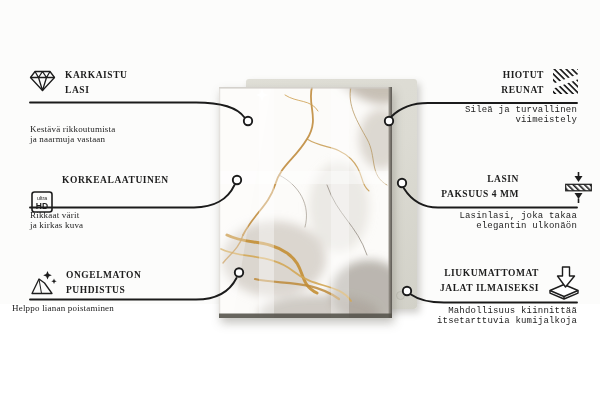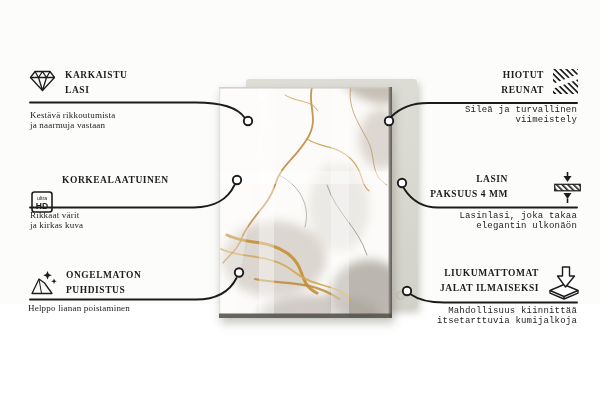--- a/index.html
+++ b/index.html
@@ -26,25 +26,25 @@
   .head{position:absolute;display:flex;align-items:flex-start;gap:9px;}
   .head.right{flex-direction:row-reverse;}
   .title{font-weight:bold;font-size:9.5px;line-height:14.5px;letter-spacing:.55px;white-space:nowrap;}
   .head.right .title{text-align:right;}
   .desc{position:absolute;font-size:9px;line-height:10px;letter-spacing:.2px;white-space:nowrap;}
   .desc.right{text-align:right;font-family:Liberation Mono, monospace;}
   .icon{flex:0 0 auto;}
   .icon svg{display:block;}
   .icon-ultrahd text{font-family:"Liberation Sans",sans-serif;}
 
-  .h-l1{left:29px;top:68px;}   .d-l1{left:30px;top:110px;}
+  .h-l1{left:29px;top:68px;}   .d-l1{left:30px;top:124px;}
   .h-l2{left:31px;top:173px;}  .d-l2{left:30px;top:210px;}
-  .h-l3{left:29px;top:268px;justify-content:flex-end;}  .d-l3{left:28px;top:303px;}
+  .h-l3{left:29px;top:268px;justify-content:flex-end;}  .d-l3{left:12px;top:303px;}
   .h-r1{right:22px;top:68px;justify-content:flex-end;}  .d-r1{right:23px;top:105px;}
-  .h-r2{right:19px;top:172px;gap:46px;} .d-r2{right:23px;top:211px;}
+  .h-r2{right:8px;top:172px;gap:46px;} .d-r2{right:23px;top:211px;}
   .h-r3{right:21px;top:266px;} .d-r3{right:23px;top:306px;}
   .h-l1 .icon{margin-top:2px;} .h-l2 .icon{margin-top:18px;}
   .h-l3 .icon{margin-top:2px;} .h-r1 .icon{margin-top:1px;}
 </style>
 </head>
 <body>
 
 <div class="stage">
 
   <div class="panel">

